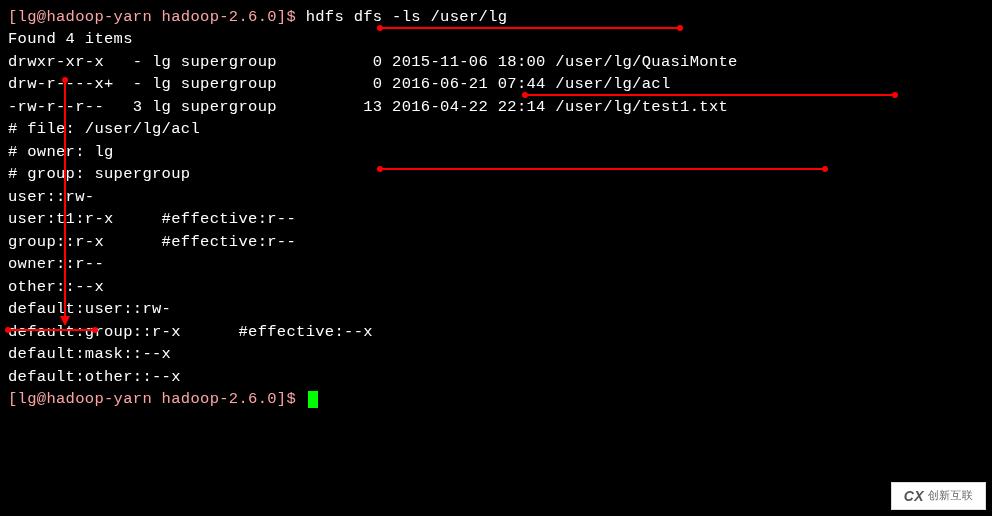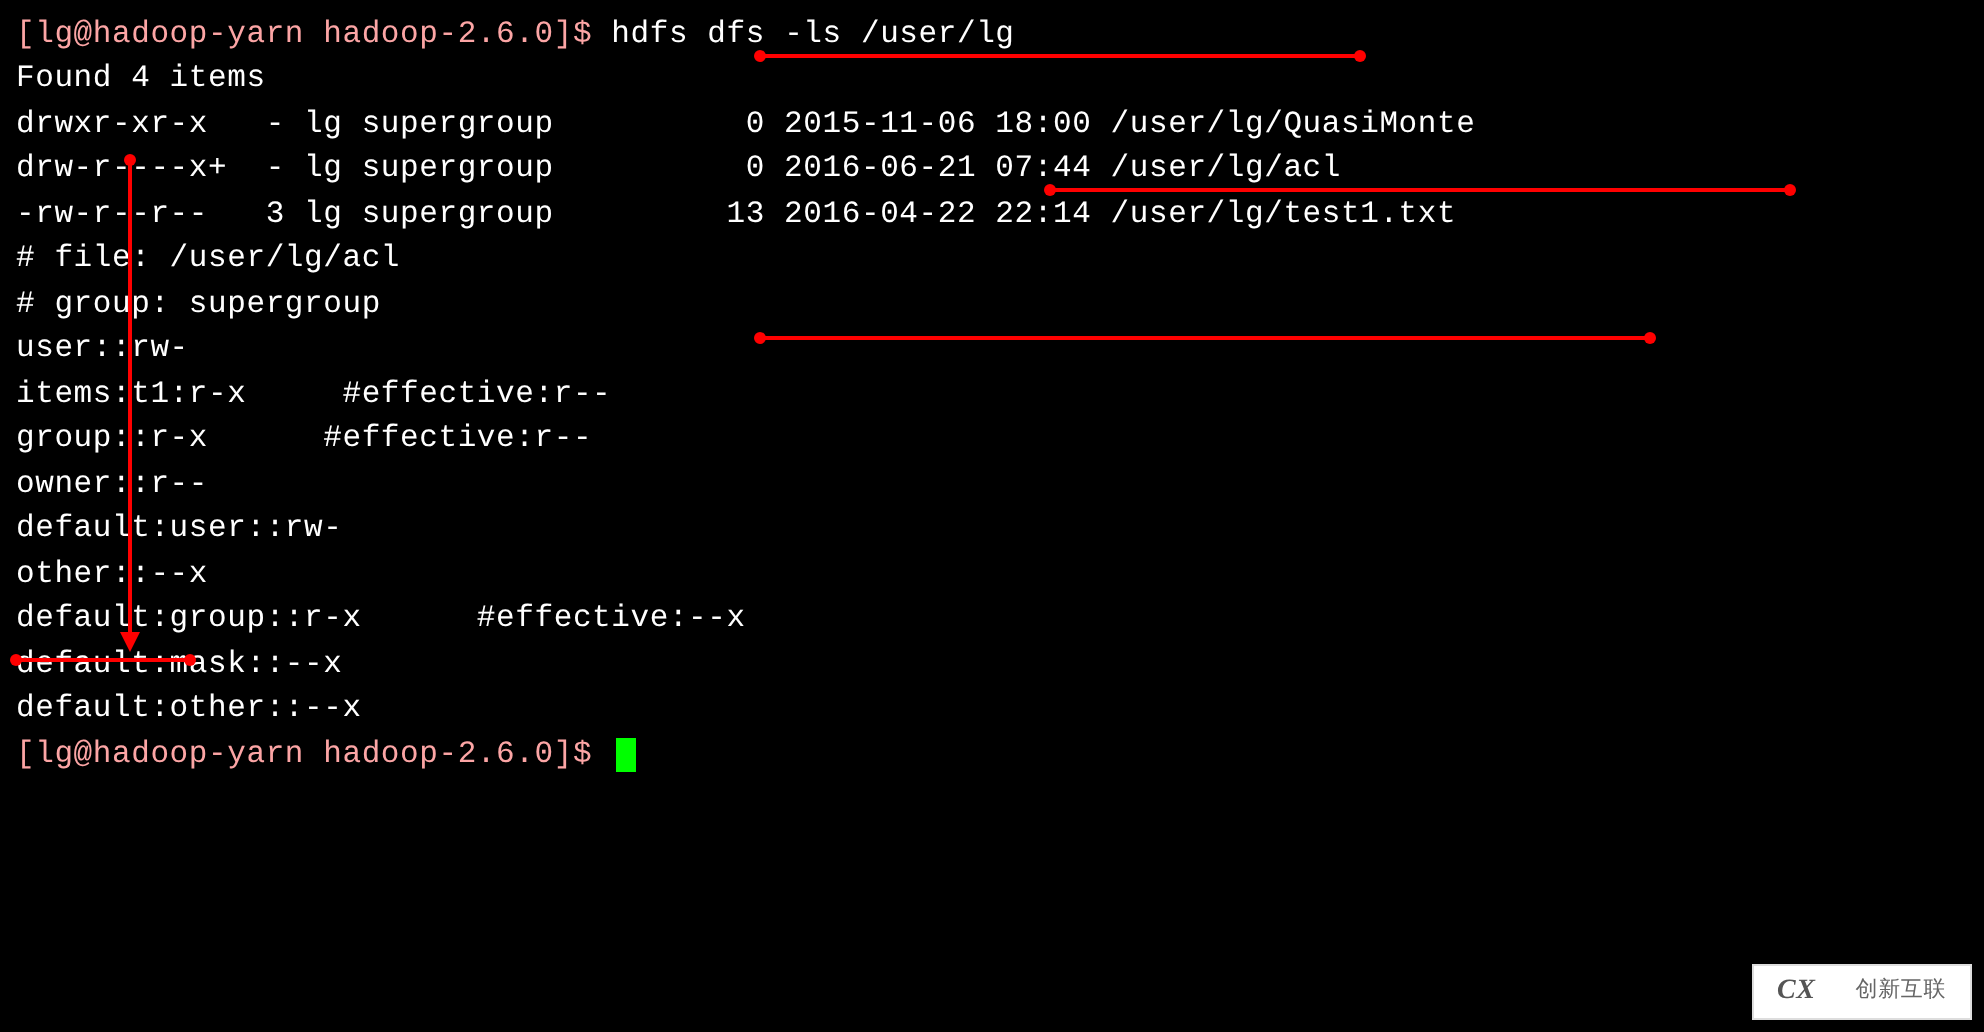--- a/index.html
+++ b/index.html
@@ -24,53 +24,54 @@
       background: #00ff00;
       vertical-align: text-bottom;
       margin-left: 2px;
     }
     .watermark {
       position: absolute;
       right: 6px;
       bottom: 6px;
       background: #fff;
       color: #666;
-      font-family: Liberation Serif, serif;
+      font-family: Liberation Sans, sans-serif;
       font-size: 11px;
       padding: 3px 12px;
       display: flex;
       align-items: center;
-      gap: 20px;
+      gap: 4px;
       border: 1px solid #ddd;
     }
     .watermark .logo {
       font-weight: bold;
       font-style: italic;
       color: #555;
       font-size: 14px;
     }
     svg.annot { position: absolute; left: 0; top: 0; pointer-events: none; }
   </style>
 </head>
 <body>
 
 <div class="terminal">
   <div class="line"><span class="prompt-bracket">[lg@hadoop-yarn hadoop-2.6.0]$ </span><span>hdfs dfs -ls /user/lg</span></div>
   <div class="line">Found 4 items</div>
   <div class="line">drwxr-xr-x   - lg supergroup          0 2015-11-06 18:00 /user/lg/QuasiMonte</div>
   <div class="line">drw-r----x+  - lg supergroup          0 2016-06-21 07:44 /user/lg/acl</div>
   <div class="line">-rw-r--r--   3 lg supergroup         13 2016-04-22 22:14 /user/lg/test1.txt</div>
   <div class="line"># file: /user/lg/acl</div>
+  <div class="line"># owner: lg</div>
   <div class="line"># group: supergroup</div>
   <div class="line">user::rw-</div>
-  <div class="line">items:t1:r-x     #effective:r--</div>
+  <div class="line">user:t1:r-x     #effective:r--</div>
   <div class="line">group::r-x      #effective:r--</div>
   <div class="line">owner::r--</div>
+  <div class="line">other::--x</div>
   <div class="line">default:user::rw-</div>
-  <div class="line">other::--x</div>
   <div class="line">default:group::r-x      #effective:--x</div>
   <div class="line">default:mask::--x</div>
   <div class="line">default:other::--x</div>
   <div class="line"></div>
   <div class="line"><span class="prompt-bracket">[lg@hadoop-yarn hadoop-2.6.0]$ </span><span class="cursor"></span></div>
 </div>
 
 <svg class="annot" width="992" height="516">
 
   <line x1="380" y1="28" x2="680" y2="28" stroke="#ff0000" stroke-width="2"></line>

